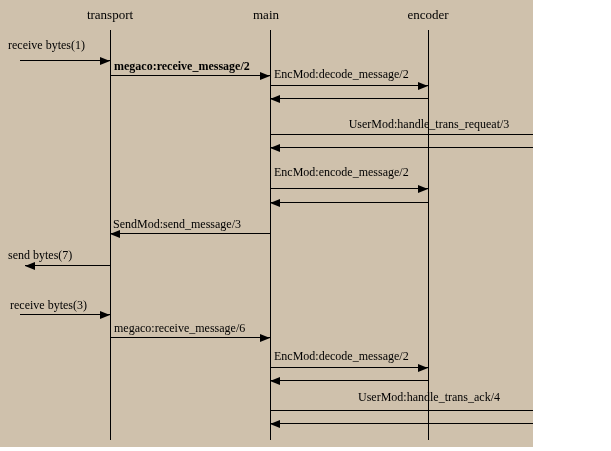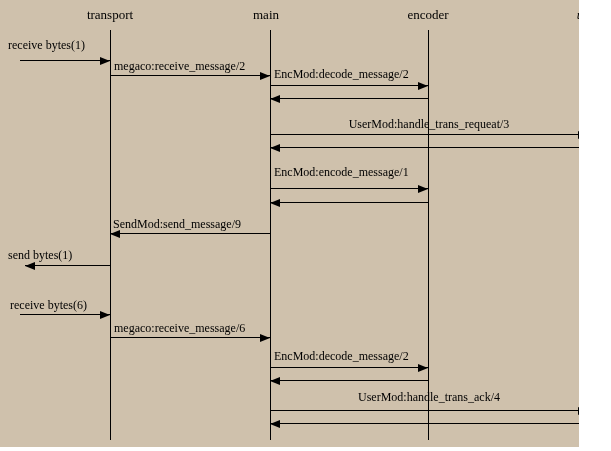--- a/index.html
+++ b/index.html
@@ -1,18 +1,18 @@
 <!DOCTYPE html>
 <html><head>
 <meta charset="utf-8">
 <style>
   html, body { margin: 0; padding: 0; }
   .stage {
     position: relative;
-    width: 579px;
+    width: 533px;
     height: 451px;
     background: #cfc1ac;
     font-family: "Liberation Serif", serif;
     color: #000;
     overflow: hidden;
   }
   .actor-label {
     position: absolute;
     transform: translateX(-50%);
     font-size: 13px;
@@ -63,54 +63,54 @@
       <div class="actor-label" style="left: 266px; top: 8px;">main</div>
       <div class="lifeline" style="left: 270px; top: 30px; height: 410px;"></div>
       <div class="actor-label" style="left: 428px; top: 8px; text-align: right;">encoder</div>
       <div class="lifeline" style="left: 428px; top: 30px; height: 410px;"></div>
       <div class="actor-label" style="left: 588px; top: 8px; font-style: italic;">user</div>
       <div class="lifeline" style="left: 588px; top: 30px; height: 410px;"></div>
       <div class="msg-label" style="left: 8px; top: 39px;">receive bytes(1)</div>
       <div class="arrow" style="left: 20px; top: 60px; width: 90px;">
         <div class="head right"></div>
       </div>
-      <div class="msg-label" style="left: 114px; top: 60px;">megaco:receive_message/2</div>
+      <div class="msg-label" style="left: 114px; top: 60px; font-weight: bold;">megaco:receive_message/2</div>
       <div class="arrow" style="left: 110px; top: 75px; width: 160px;">
         <div class="head right"></div>
       </div>
       <div class="msg-label" style="left: 274px; top: 68px;">EncMod:decode_message/2</div>
       <div class="arrow" style="left: 270px; top: 85px; width: 158px;">
         <div class="head right"></div>
       </div>
       <div class="arrow" style="left: 270px; top: 98px; width: 158px;">
         <div class="head left"></div>
       </div>
       <div class="msg-label center" style="left: 429px; top: 118px; text-align: center;">UserMod:handle_trans_requeat/3</div>
       <div class="arrow" style="left: 270px; top: 134px; width: 318px;">
         <div class="head right"></div>
       </div>
       <div class="arrow" style="left: 270px; top: 147px; width: 318px;">
         <div class="head left"></div>
       </div>
-      <div class="msg-label" style="left: 274px; top: 166px;">EncMod:encode_message/1</div>
+      <div class="msg-label" style="left: 274px; top: 166px;">EncMod:encode_message/2</div>
       <div class="arrow" style="left: 270px; top: 188px; width: 158px;">
         <div class="head right"></div>
       </div>
       <div class="arrow" style="left: 270px; top: 202px; width: 158px;">
         <div class="head left"></div>
       </div>
-      <div class="msg-label" style="left: 113px; top: 218px;">SendMod:send_message/9</div>
+      <div class="msg-label" style="left: 113px; top: 218px;">SendMod:send_message/3</div>
       <div class="arrow" style="left: 110px; top: 233px; width: 160px;">
         <div class="head left"></div>
       </div>
-      <div class="msg-label" style="left: 8px; top: 249px;">send bytes(1)</div>
+      <div class="msg-label" style="left: 8px; top: 249px;">send bytes(7)</div>
       <div class="arrow" style="left: 25px; top: 265px; width: 85px;">
         <div class="head left"></div>
       </div>
-      <div class="msg-label" style="left: 10px; top: 299px;">receive bytes(6)</div>
+      <div class="msg-label" style="left: 10px; top: 299px;">receive bytes(3)</div>
       <div class="arrow" style="left: 20px; top: 314px; width: 90px;">
         <div class="head right"></div>
       </div>
       <div class="msg-label" style="left: 114px; top: 322px;">megaco:receive_message/6</div>
       <div class="arrow" style="left: 110px; top: 337px; width: 160px;">
         <div class="head right"></div>
       </div>
       <div class="msg-label" style="left: 274px; top: 350px;">EncMod:decode_message/2</div>
       <div class="arrow" style="left: 270px; top: 367px; width: 158px;">
         <div class="head right"></div>

